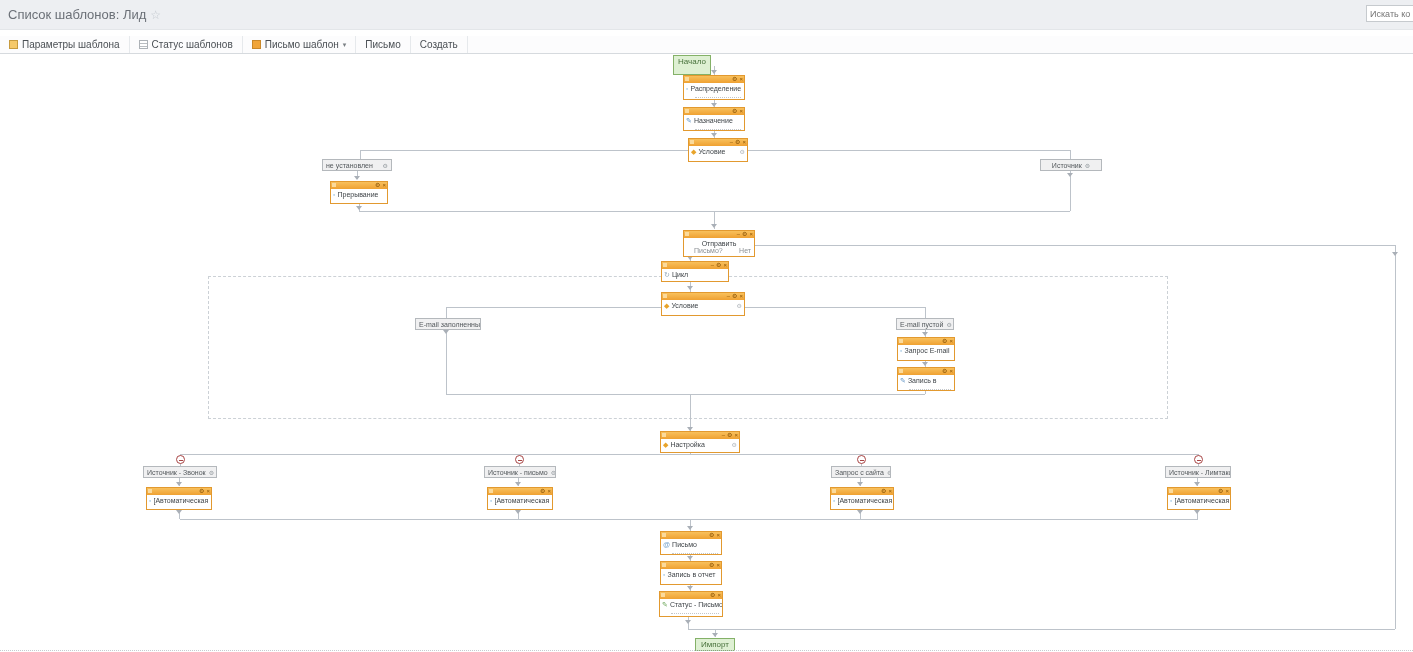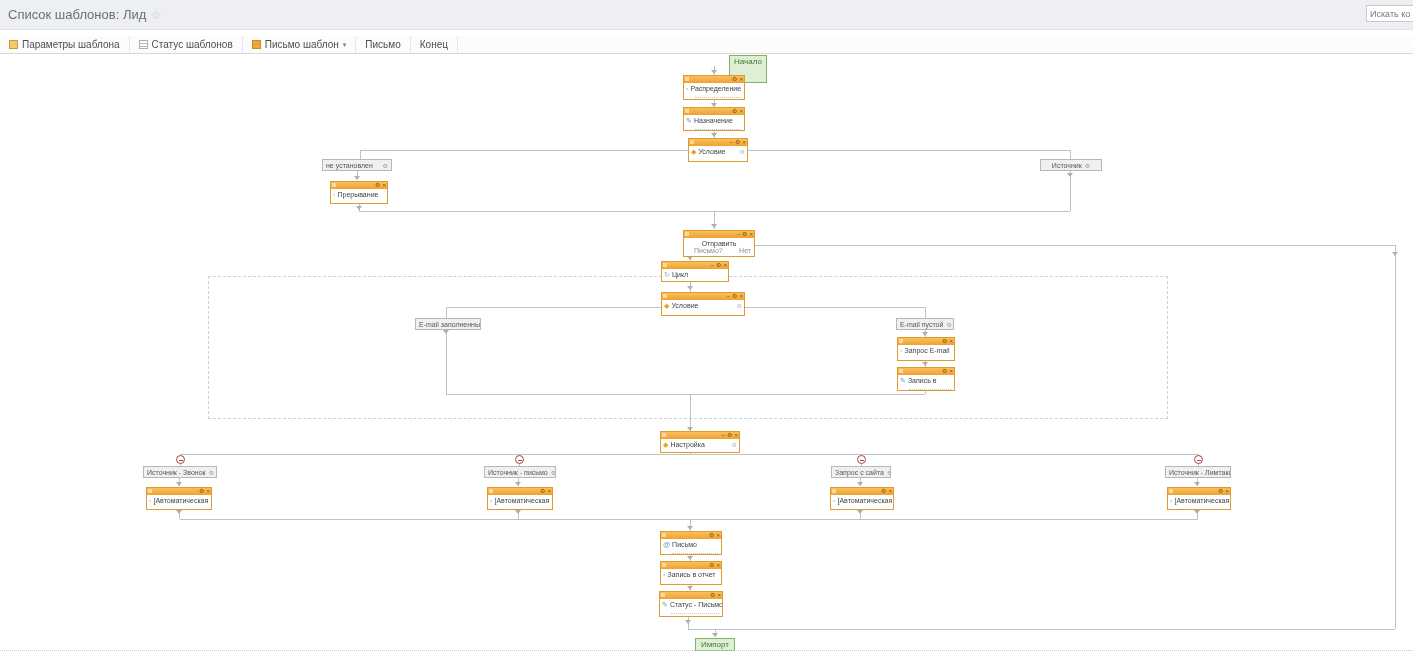--- a/index.html
+++ b/index.html
@@ -62,21 +62,21 @@
     </div>
   <div class="tb-btn">
       <span class="tb-ic create"></span>
       <span>Письмо шаблон</span>
       <span class="caret">▾</span>
     </div>
   <div class="tb-btn">
       <span>Письмо</span>
     </div>
   <div class="tb-btn">
-      <span>Конец</span>
+      <span>Создать</span>
     </div>
 </div>
 
 <div class="dash" style="left:208px;top:276px;width:960px;height:143px"></div>
 
 <div class="vl" style="left:714px;top:66px;height:9px"></div>
 <div class="vl" style="left:714px;top:99px;height:9px"></div>
 <div class="vl" style="left:714px;top:130px;height:8px"></div>
 <div class="hl" style="left:360px;top:150px;width:329px"></div>
 <div class="hl" style="left:747px;top:150px;width:323px"></div>
@@ -144,21 +144,21 @@
 <div class="arr" style="left:176px;top:510px"></div>
 <div class="arr" style="left:515px;top:510px"></div>
 <div class="arr" style="left:857px;top:510px"></div>
 <div class="arr" style="left:1194px;top:510px"></div>
 <div class="arr" style="left:687px;top:526px"></div>
 <div class="arr" style="left:687px;top:556px"></div>
 <div class="arr" style="left:687px;top:586px"></div>
 <div class="arr" style="left:685px;top:620px"></div>
 <div class="arr" style="left:712px;top:633px"></div>
 
-<div class="startend" style="left:729px;top:55px;width:38px;height:28px;line-height:11px">Начало</div>
+<div class="startend" style="left:673px;top:55px;width:38px;height:20px;line-height:11px">Начало</div>
 
 <div class="node" style="left:683px;top:75px;width:62px;height:25px">
   <div class="hd">
       <span class="grip"></span>
       <span class="hicons">
         <span>⚙</span>
         <span>×</span>
       </span>
     </div>
   <div class="bd">

